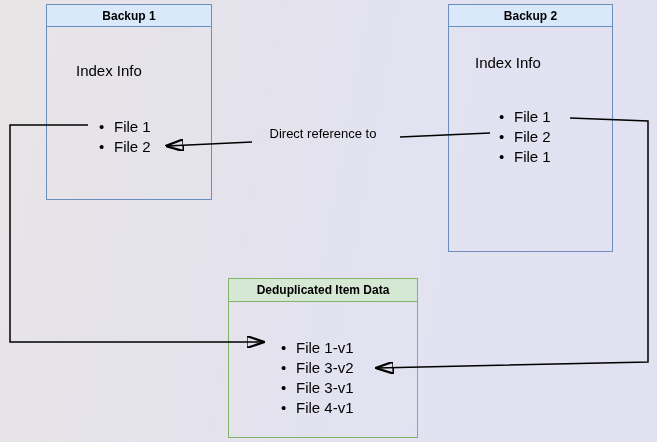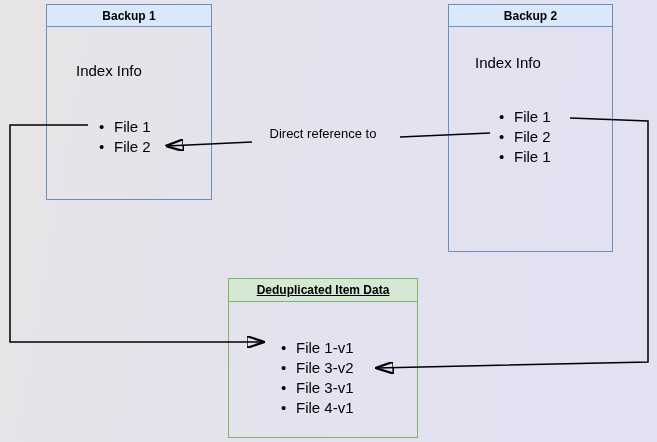--- a/index.html
+++ b/index.html
@@ -10,21 +10,21 @@
     background:linear-gradient(100deg, #e8e5e6 0%, #e5e3ea 25%, #e2e2f1 60%, #e1e1f1 100%);
     font-family:"Liberation Sans", sans-serif;
     color:#000;
   }
   .node {
     position:absolute;
     border:1.5px solid;
     box-sizing:border-box;
   }
   .node.blue { border-color:#6c8ebf; }
-  .node.green { border-color:#82b366;text-decoration:underline; }
+  .node.green { border-color:#82b366; }
   .node-header {
     box-sizing:border-box;
     height:22px;
     display:flex; align-items:center; justify-content:center;
     font-size:12px; font-weight:bold;
     border-bottom:1.5px solid;
   }
   .blue .node-header { background:#dae8fc; border-color:#6c8ebf; }
   .green .node-header { background:#d5e8d4; border-color:#82b366; height:23px; }
   .subtitle {

